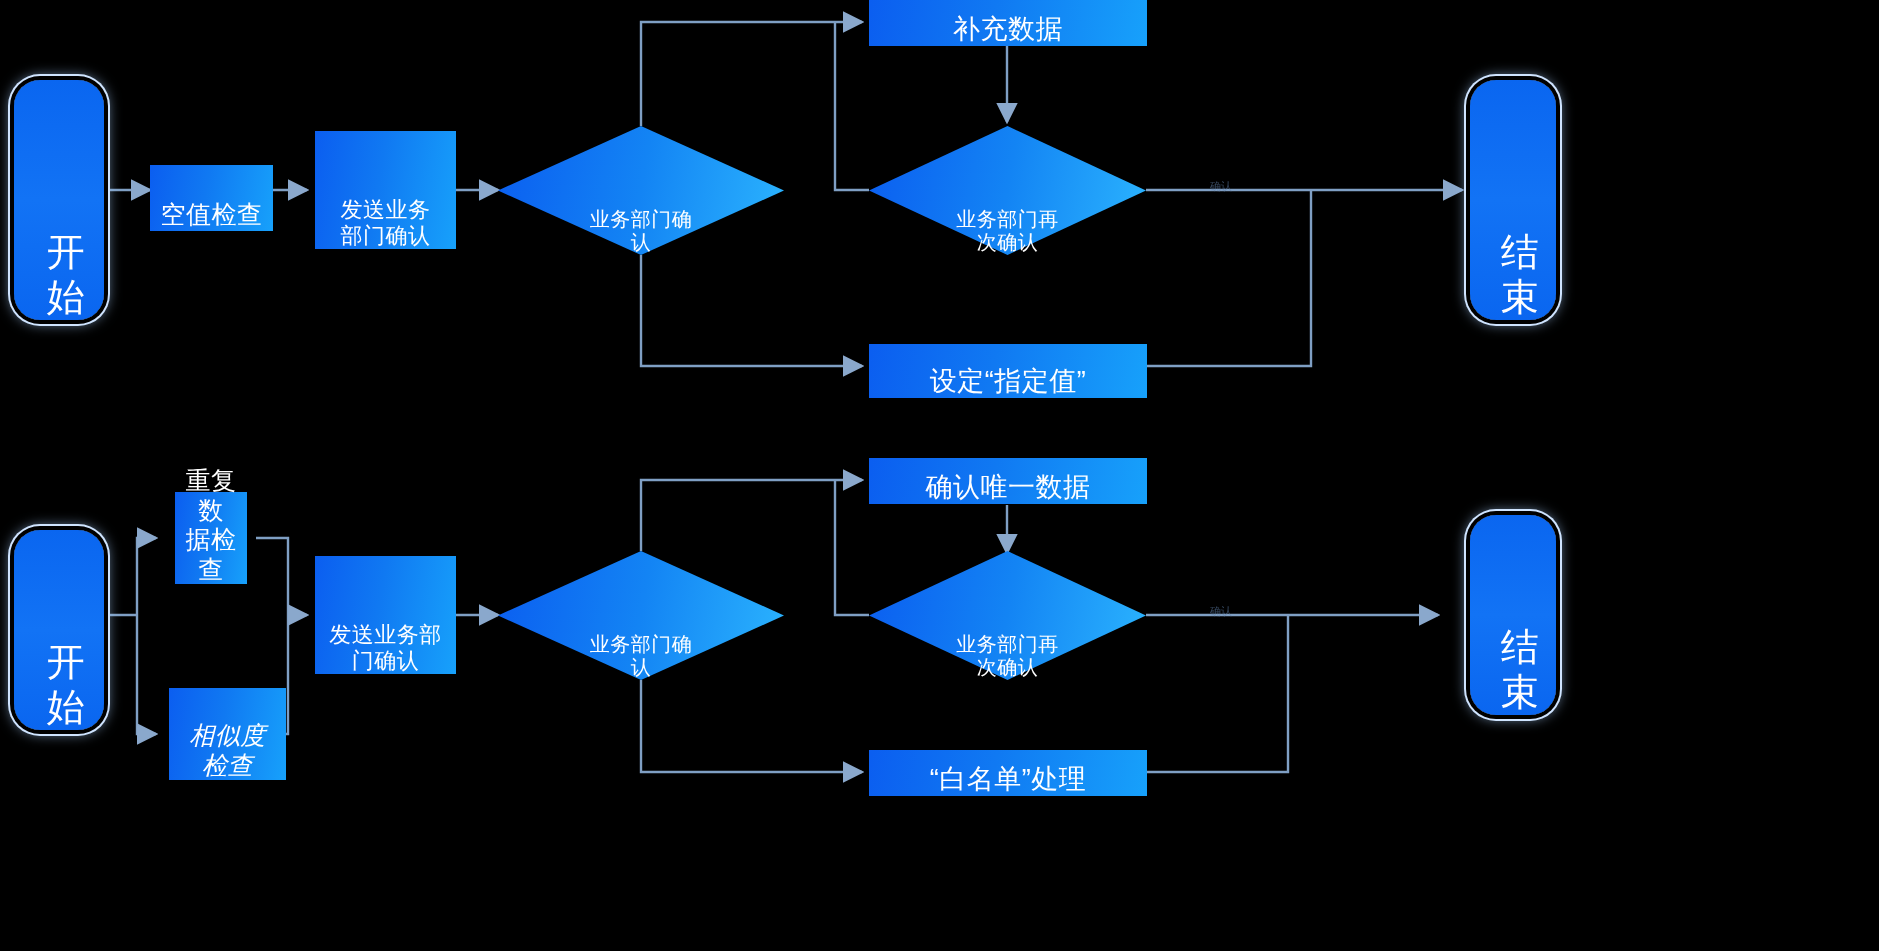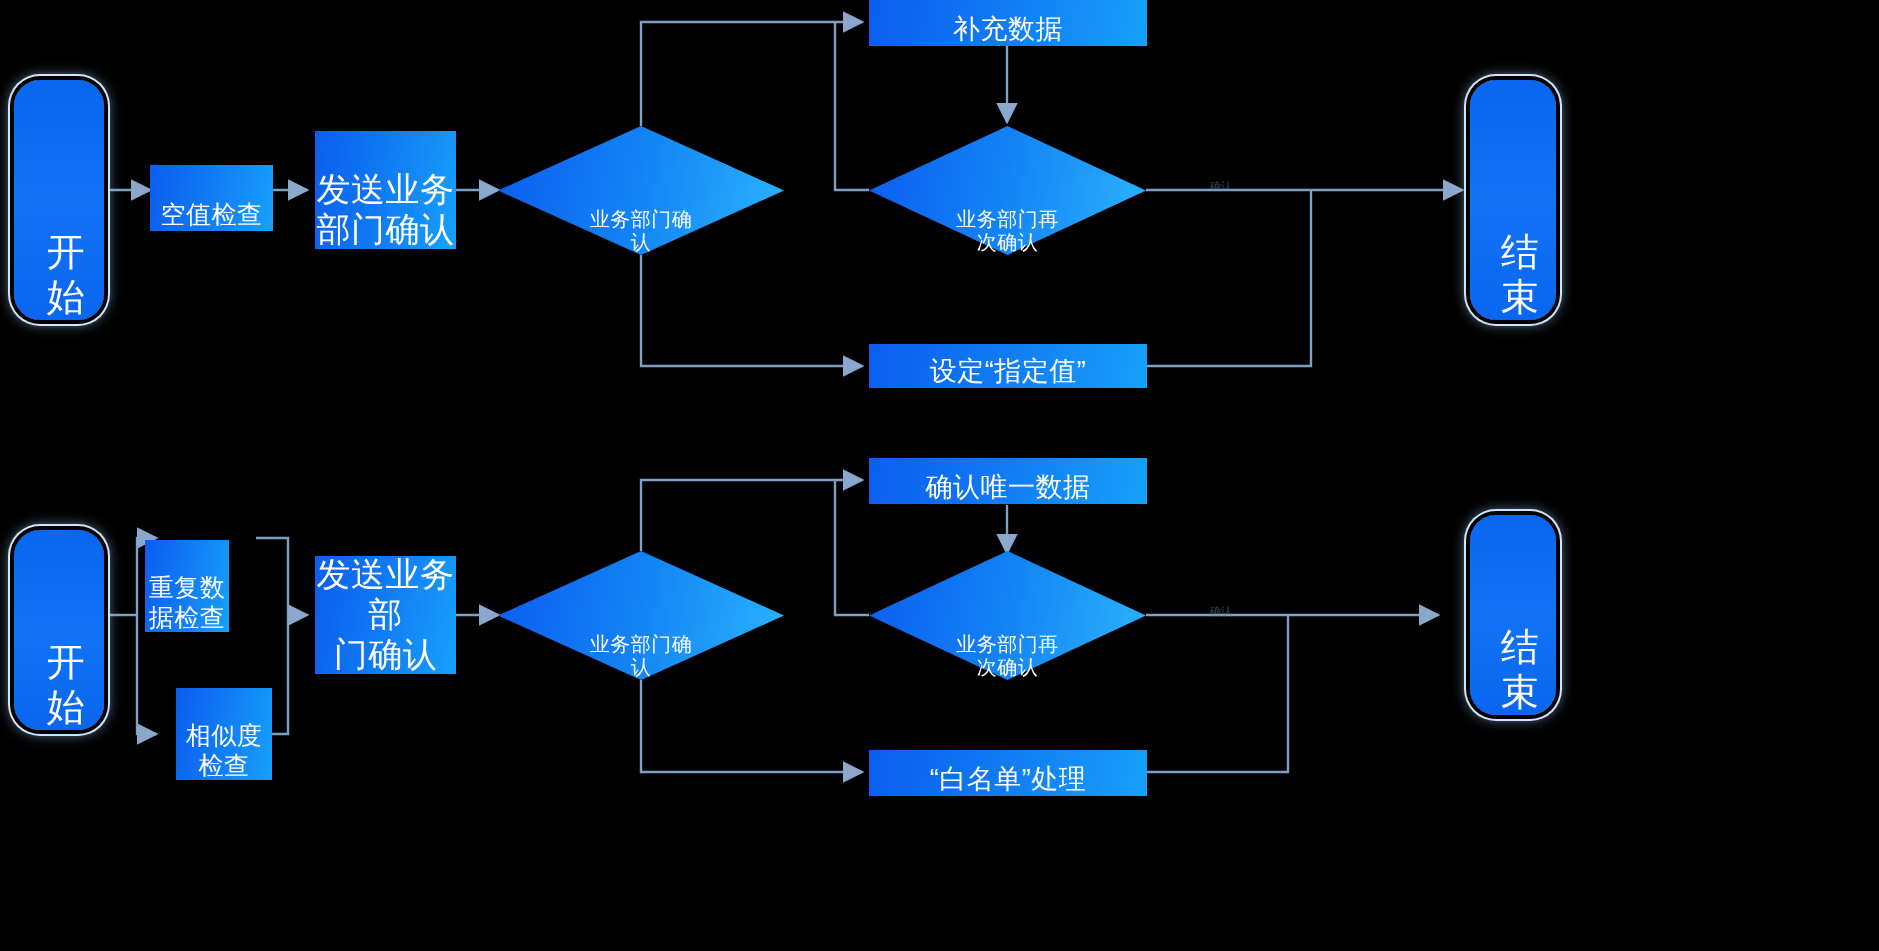--- a/index.html
+++ b/index.html
@@ -19,21 +19,21 @@
     border-radius:26px;
     background:linear-gradient(180deg,#0a66f0 0%,#1273f5 50%,#0a66f0 100%);
     box-shadow:0 0 0 4px #000, 0 0 0 6px #cfe4ff, 0 0 14px 3px rgba(170,210,255,.75);
     font-size:38px;font-weight:500;padding-left:14px;
   }
   .terminal .t-inner{width:1.2em;}
 
   
   .process{
     background:linear-gradient(100deg,#0b5ef0 0%,#1079f2 45%,#17a1fb 100%);
-    font-size:34px;font-weight:400;
+    font-size:22px;font-weight:400;
   }
   .process.small{font-size:25px;}
   .process.wide{font-size:27px;}
 
   
   .decision{background:transparent;}
   .decision .dia{
     position:absolute;inset:0;
     background:linear-gradient(100deg,#0b5ef0 0%,#1384f4 50%,#2bb4fe 100%);
     clip-path:polygon(50% 0,100% 50%,50% 100%,0 50%);
@@ -117,40 +117,40 @@
   <div class="node process wide" style="left:869px;top:0px;width:278px;height:46px;">
     <span>补充数据</span>
   </div>
 
   <div class="node decision" style="left:869px;top:126px;width:277px;height:129px;">
     <div class="dia"></div>
     <div class="dlabel">业务部门再
 次确认</div>
   </div>
 
-  <div class="node process wide" style="left:869px;top:344px;width:278px;height:44px;">
+  <div class="node process wide" style="left:869px;top:344px;width:278px;height:54px;">
     <span>设定“指定值”</span>
   </div>
 
   <div class="node terminal" style="left:1470px;top:80px;width:86px;height:240px;">
     <span class="t-inner">结束</span>
   </div>
 
   <span class="edge-label" style="left:1210px;top:179px;">确认</span>
 
   <div class="node terminal" style="left:14px;top:530px;width:90px;height:200px;">
     <span class="t-inner">开始</span>
   </div>
 
-  <div class="node process small" style="left:145px;top:492px;width:84px;height:92px;margin-top:48px;">
+  <div class="node process small" style="left:175px;top:492px;width:72px;height:92px;">
     <span>重复数
 据检查</span>
   </div>
 
-  <div class="node process small" style="left:176px;top:688px;width:96px;height:92px;">
+  <div class="node process small" style="left:169px;top:688px;width:117px;height:92px;font-style:italic;">
     <span>相似度
 检查</span>
   </div>
 
   <div class="node process" style="left:315px;top:556px;width:141px;height:118px;">
     <span>发送业务部
 门确认</span>
   </div>
 
   <div class="node decision" style="left:498px;top:551px;width:286px;height:129px;">

